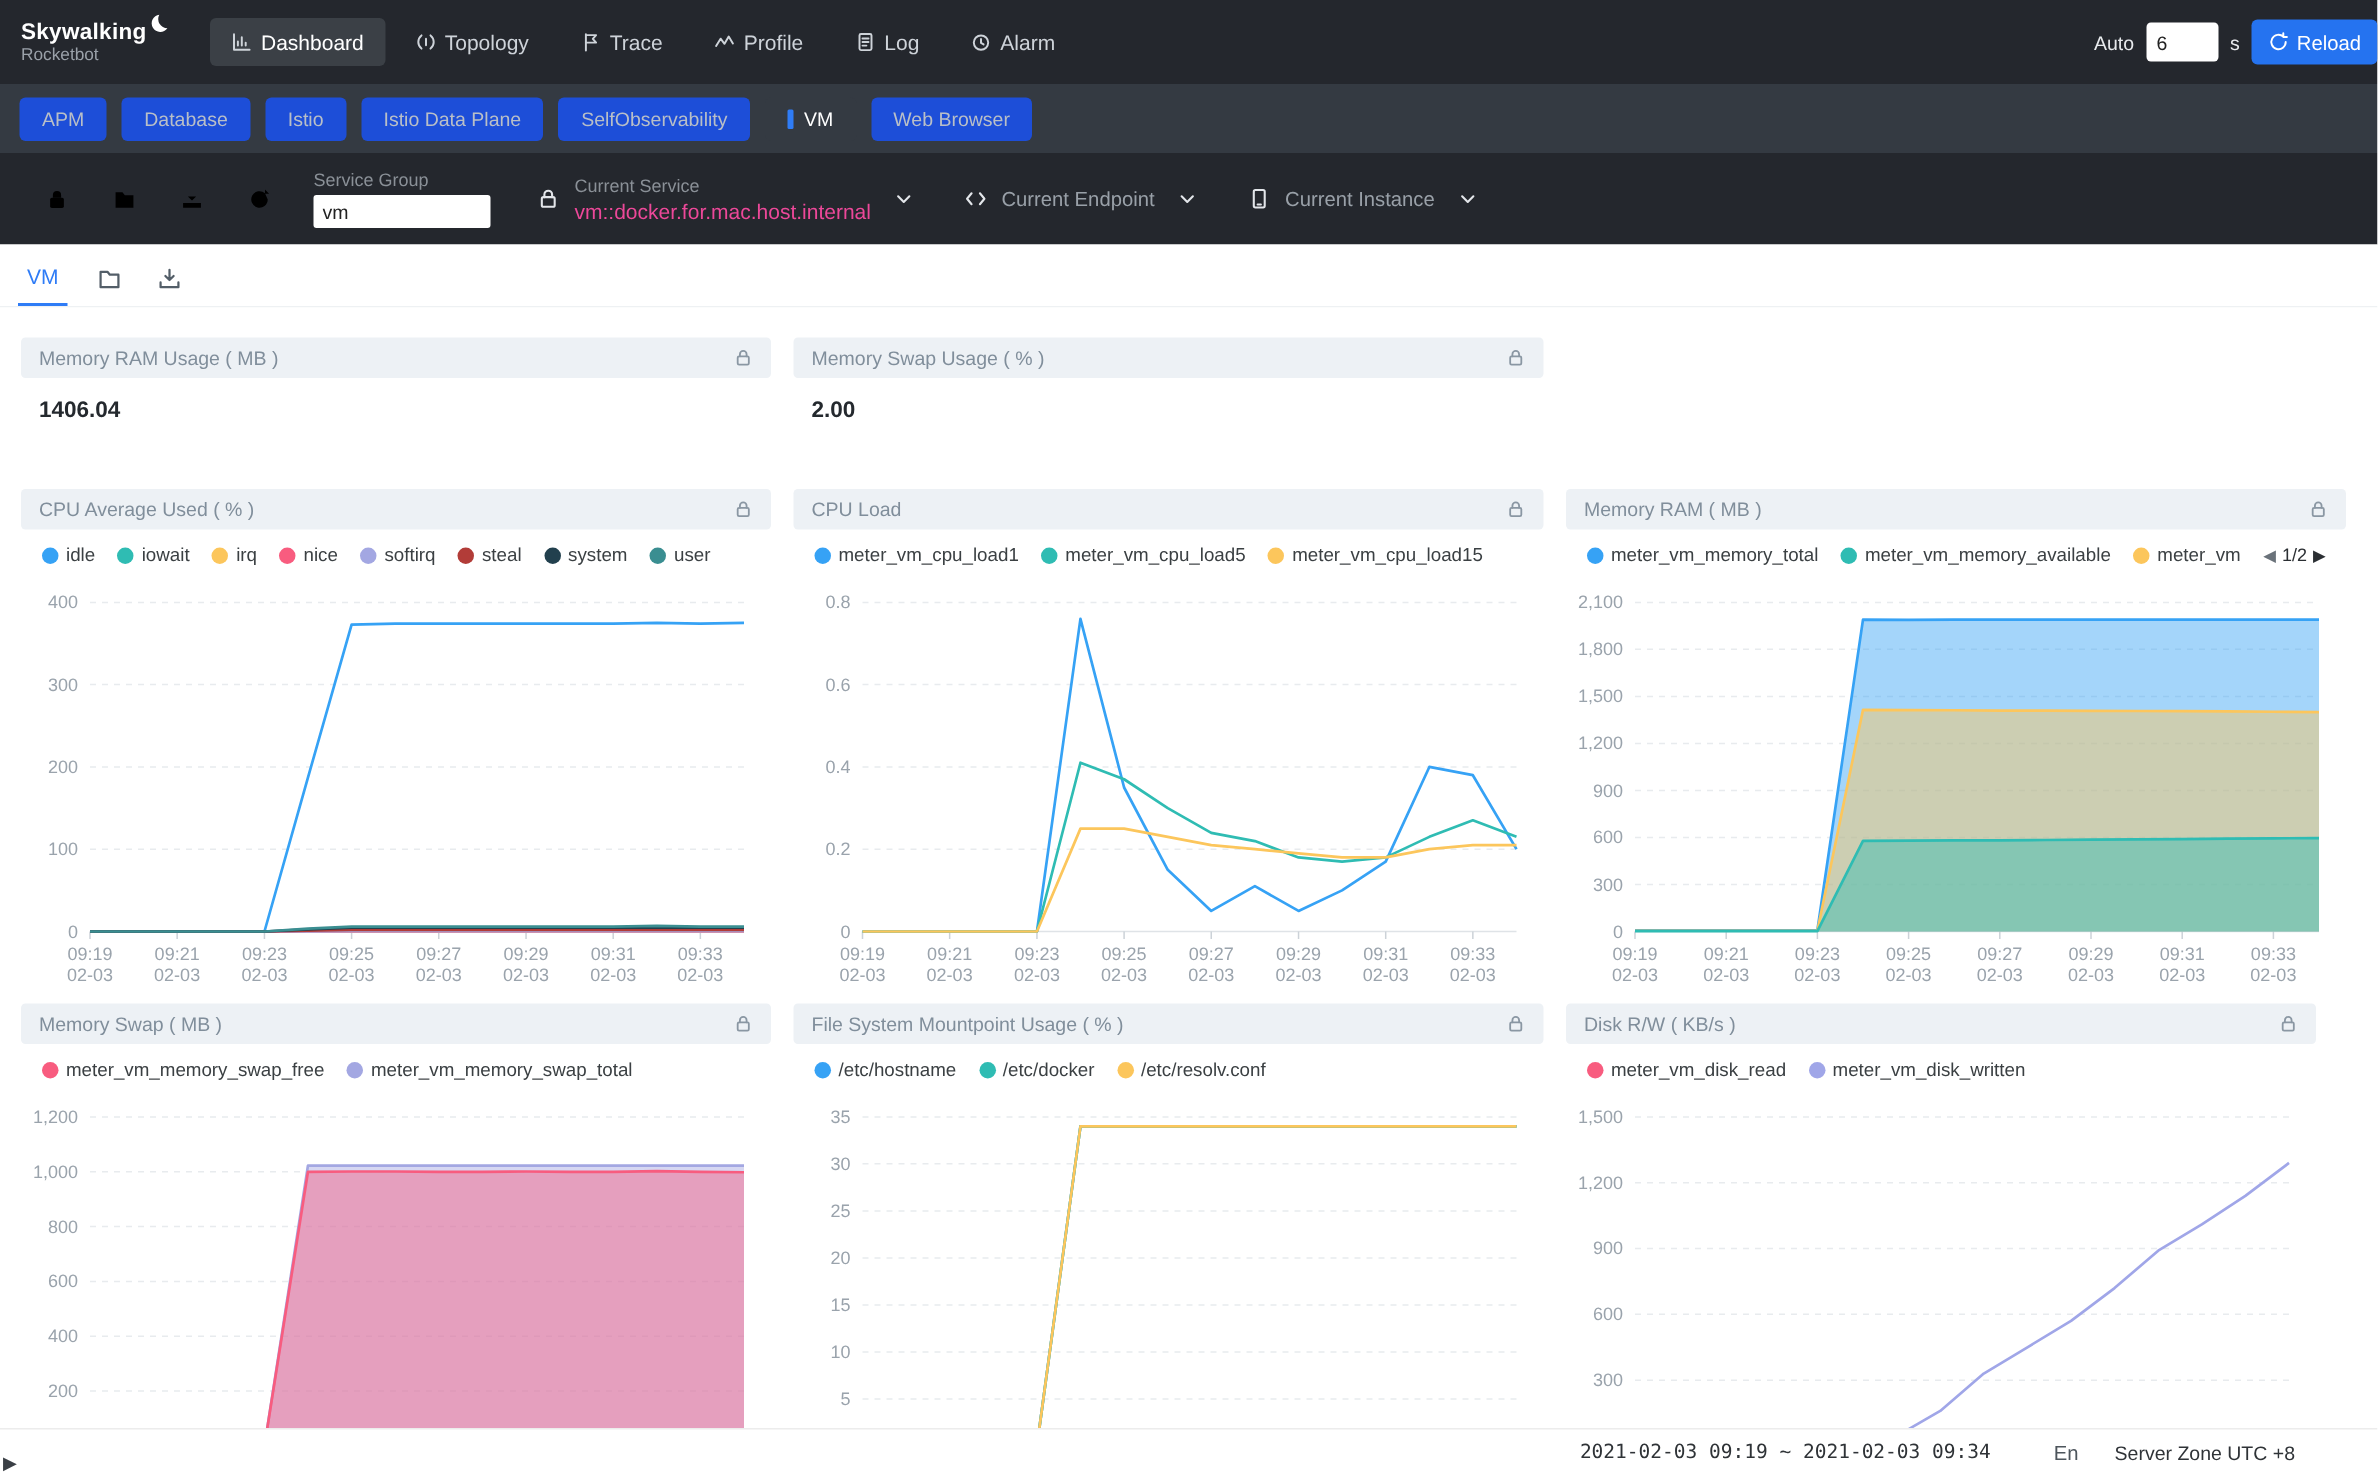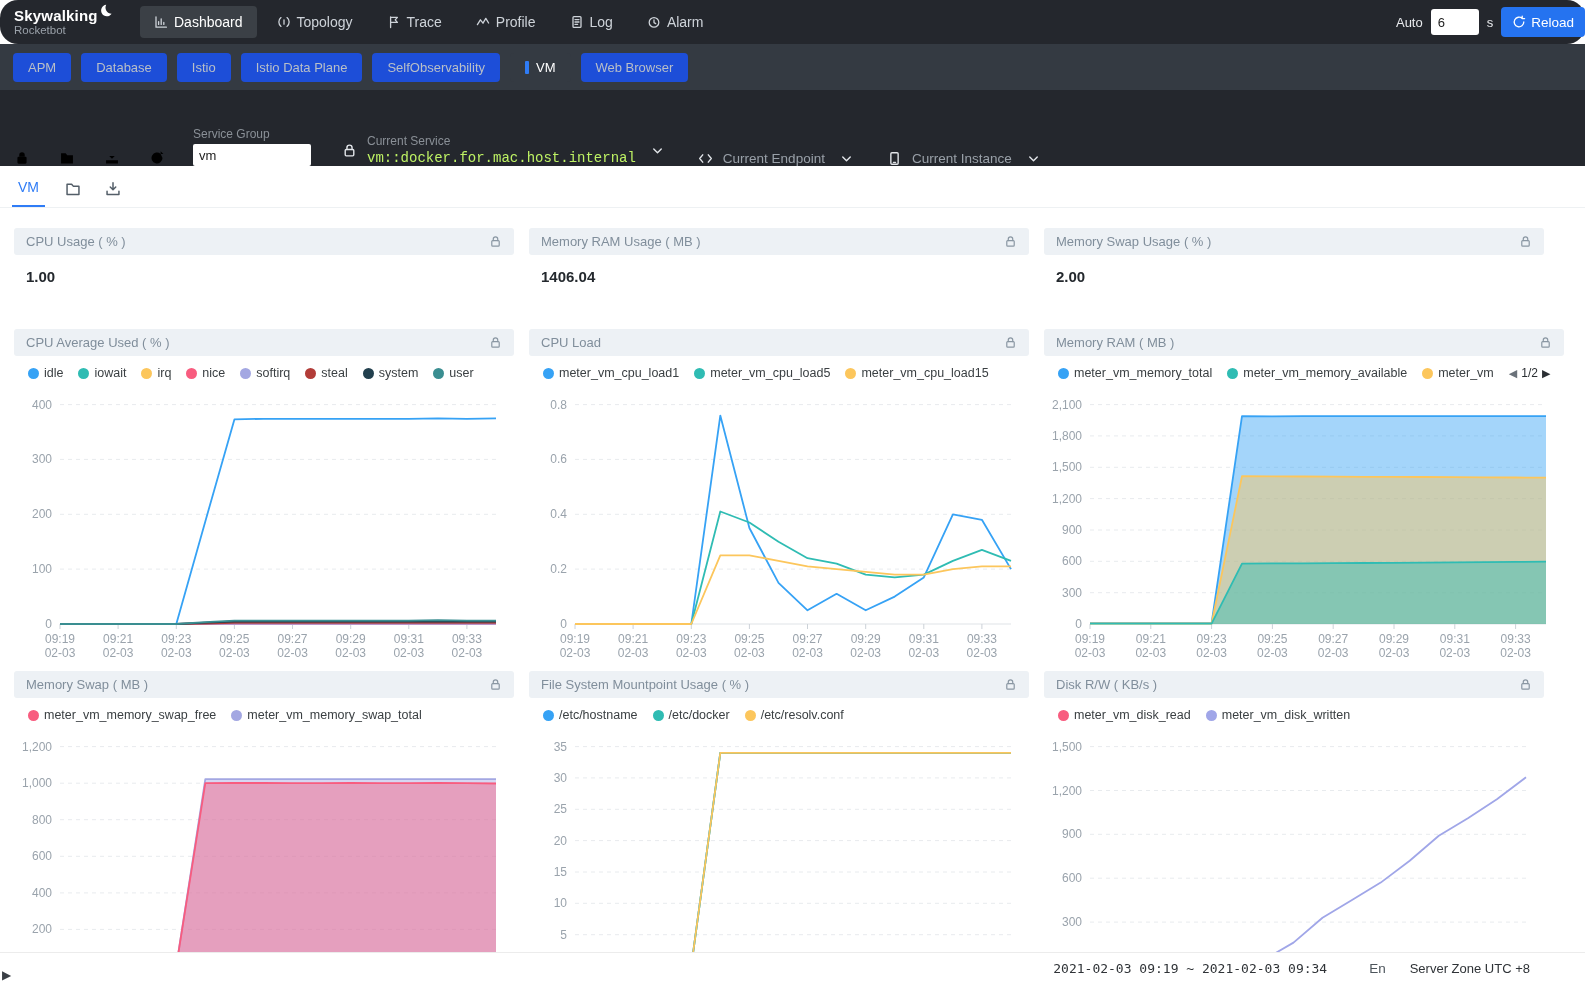--- a/index.html
+++ b/index.html
@@ -5,21 +5,21 @@
   * { margin:0; padding:0; box-sizing:border-box; }
   html,body { width:1585px; height:983px; overflow:hidden; background:#fff;
     font-family:"Liberation Sans", sans-serif; position:relative; }
 
   .icn { display:inline-flex; align-items:center; justify-content:center; }
   .icn svg { width:14px; height:14px; }
   .icn svg * { stroke:currentColor; fill:none; stroke-width:1.3; stroke-linecap:round; stroke-linejoin:round; }
   .icn.fill svg * { fill:currentColor; stroke:none; }
 
   
-  .topbar { height:44px; background:#24272d; display:flex; align-items:center; color:#cfd4da;border-radius:18px; }
+  .topbar { height:56px; background:#24272d; display:flex; align-items:center; color:#cfd4da; }
   .brand { width:140px; padding:0 14px; line-height:1.05; cursor:default; }
   .brand .b1 { color:#fff; font-size:15px; font-weight:700; letter-spacing:.2px; }
   .brand .b1 .icn { color:#fff; margin-left:1px; transform:rotate(14deg) translateY(-4px); }
   .brand .b1 .icn svg { width:13px; height:13px; }
   .brand .b2 { color:#9aa1a9; font-size:11.5px; margin-top:1px; }
   .nav-items { display:flex; align-items:center; height:100%; gap:6px; }
   .nav-item { display:flex; align-items:center; gap:6px; padding:0 14px; height:32px; border-radius:4px;
     font-size:14px; color:#ced3d9; cursor:pointer; }
   .nav-item .icn { color:#ced3d9; }
   .nav-item.active { background:#3b4046; color:#fff; }
@@ -33,33 +33,33 @@
   .reload-btn .icn { color:#fff; }
 
   
   .tabsbar { height:46px; background:#343a42; display:flex; align-items:center; gap:10px; padding:0 13px; }
   .pill { background:#1d4ed8; color:#b9bfc7; border-radius:4px; padding:0 15px; height:29px;
     display:flex; align-items:center; gap:7px; font-size:13px; cursor:pointer; }
   .pill.active { color:#fff; background:#343a42; }
   .pill .bar { width:4px; height:13px; background:#2f7cf6; border-radius:1px; display:inline-block; }
 
   
-  .toolbar { height:76px; background:#24272d; display:flex; align-items:flex-end; color:#d6dae0; }
+  .toolbar { height:61px; background:#24272d; display:flex; align-items:center; color:#d6dae0;padding-left:16px; }
   .tb-icon { width:44px; display:flex; align-items:center; justify-content:center; color:#dde1e6; cursor:pointer; }
   .tb-icon svg { width:16px; height:16px; }
   .vdiv { width:1px; background:#363c44; }
   .tb-group { display:flex; flex-direction:column; justify-content:center; padding:0 14px; gap:3px; }
   .tb-label { font-size:12px; color:#8a9097; }
   .tb-input { width:118px; height:22px; border:none; border-radius:2px; font-size:13px; padding:0 6px;
     color:#222; background:#fff; font-family:"Liberation Sans",sans-serif; }
   .tb-select { display:flex; align-items:center; padding:0 16px; gap:10px; cursor:pointer; }
   .tb-select .icn { color:#e3e6ea; }
   .tb-select .icn svg { width:15px; height:15px; }
   .sel-col { display:flex; flex-direction:column; gap:2px; }
-  .sel-value { font-size:14px; color:#bef264;font-family:Liberation Mono, monospace; }
+  .sel-value { font-size:14px; color:#ec4899; }
   .sel-plain { font-size:13.5px; color:#99a0a8; }
   .chev { color:#cfd4da; margin-left:4px; }
   .chev svg { width:12px; height:12px; }
 
   
   .pagetabs { height:42px; background:#fff; display:flex; align-items:flex-end; gap:24px; padding:0 16px;
     border-bottom:1px solid #eef1f3; }
   .ptab { position:relative; font-size:14px; color:#2f7cf6; padding:0 2px 12px; cursor:pointer; }
   .ptab::after { content:""; position:absolute; left:-4px; right:-4px; bottom:0; height:2.5px; background:#2f7cf6; }
   .pt-icon { color:#535e68; padding-bottom:10px; cursor:pointer; }
@@ -286,32 +286,20 @@
     </span>
   <span class="icn pt-icon">
       <svg viewBox="0 0 14 14">
         <path d="M7 1.6v5.8M4.6 5.2 7 7.6l2.4-2.4M1.8 9v2.8h10.4V9"></path>
       </svg>
     </span>
 </div>
 
 <div class="content">
   <div class="row" id="stats-row">
-      <div class="card">
-        <div class="card-head">
-          <span class="card-title">CPU Usage ( % )</span>
-          <span class="icn lock">
-            <svg viewBox="0 0 14 14">
-              <rect x="3" y="6" width="8" height="6" rx="1"></rect>
-              <path d="M4.6 6V4.4a2.4 2.4 0 0 1 4.8 0V6"></path>
-            </svg>
-          </span>
-        </div>
-        <div class="stat-value">1.00</div>
-      </div>
       <div class="card">
         <div class="card-head">
           <span class="card-title">Memory RAM Usage ( MB )</span>
           <span class="icn lock">
             <svg viewBox="0 0 14 14">
               <rect x="3" y="6" width="8" height="6" rx="1"></rect>
               <path d="M4.6 6V4.4a2.4 2.4 0 0 1 4.8 0V6"></path>
             </svg>
           </span>
         </div>

